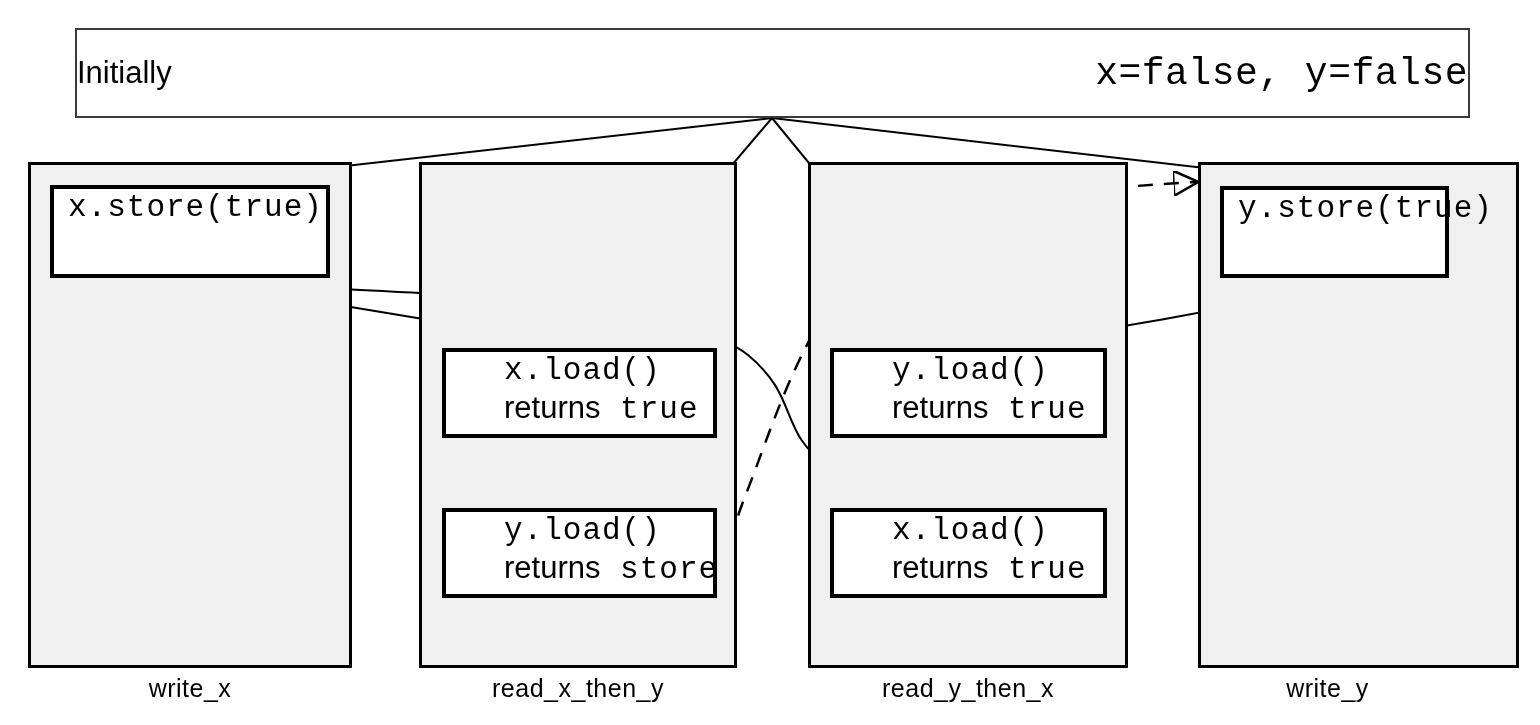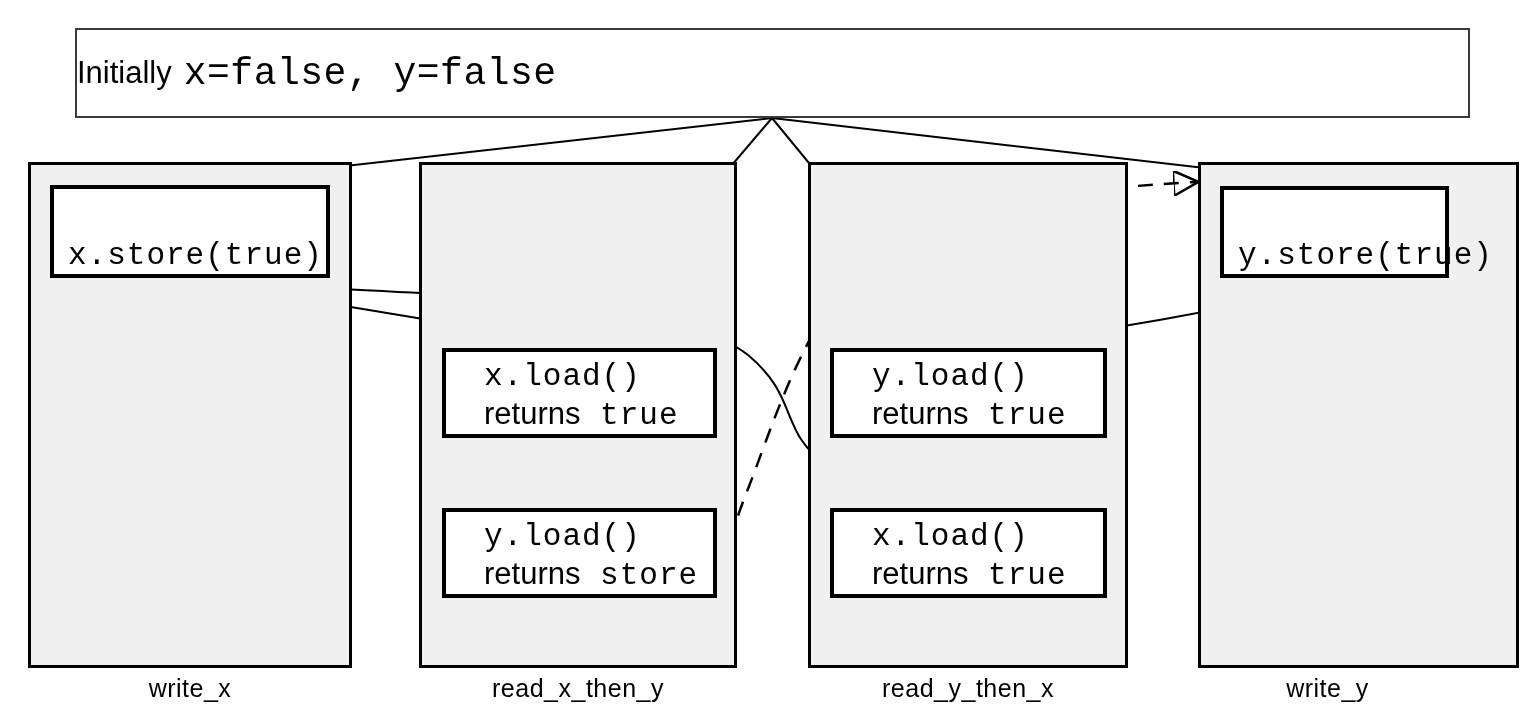--- a/index.html
+++ b/index.html
@@ -8,39 +8,39 @@
     font-family:"Liberation Sans",sans-serif;color:#000;overflow:hidden;
   }
   .arrows{position:absolute;left:0;top:0;width:1540px;height:725px;pointer-events:none;}
   .arrows path{fill:none;stroke:#000;}
   .edge{stroke-width:2px;}
   .edge-seq{stroke-width:2.5px;}
   .edge-dashed{stroke-width:2.5px;stroke-dasharray:15 11;}
   .init-box{
     position:absolute;left:75px;top:28px;width:1395px;height:90px;
     box-sizing:border-box;border:2px solid #3a3a3a;background:#fff;
-    display:flex;align-items:center;justify-content:flex-start;white-space:pre;
+    display:flex;align-items:center;justify-content:space-between;white-space:pre;
   }
   .init-box .sans{font-size:31px;}
   .init-box .mono{font-family:"Liberation Mono",monospace;font-size:38px;letter-spacing:0.5px;margin-left:12px;}
   .thread{
     position:absolute;top:162px;height:506px;box-sizing:border-box;
     border:3px solid #000;background:#f0f0f0;
   }
   .opbox{
     position:absolute;box-sizing:border-box;border:4px solid #000;background:#fff;
-    display:flex;flex-direction:column;justify-content:flex-end;
+    display:flex;flex-direction:column;justify-content:flex-start;
     font-family:"Liberation Mono",monospace;font-size:31px;letter-spacing:1px;
     line-height:37px;white-space:pre;
   }
   .opbox .code{display:block;}
   .opbox .ret{display:block;}
   .ret .sans{font-family:Liberation Sans, sans-serif;letter-spacing:0;}
   .pad-store{padding-left:14px;}
-  .pad-load{padding-left:38px;}
+  .pad-load{padding-left:58px;}
   .thread-label{
     position:absolute;top:674px;height:40px;text-align:center;
     font-size:25px;letter-spacing:0.5px;
   }
 </style>
 </head>
 <body>
 
 <div class="stage">
 

